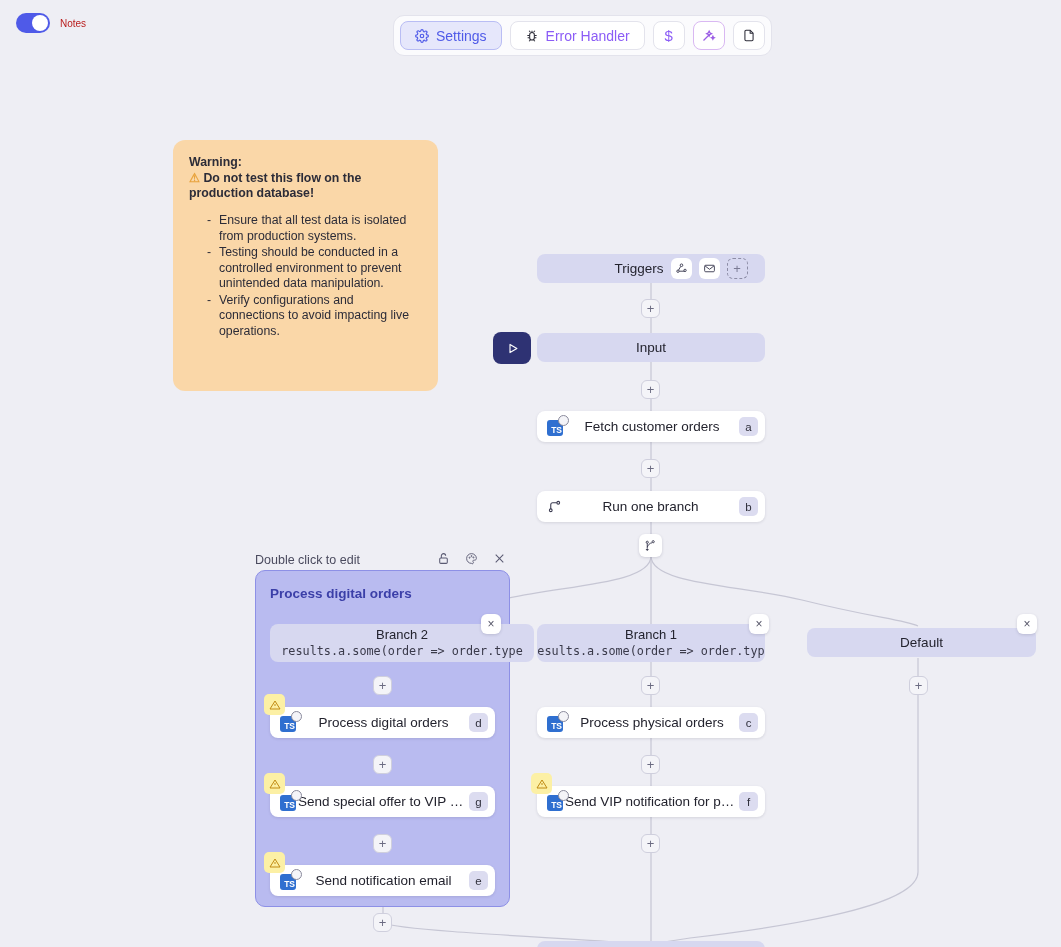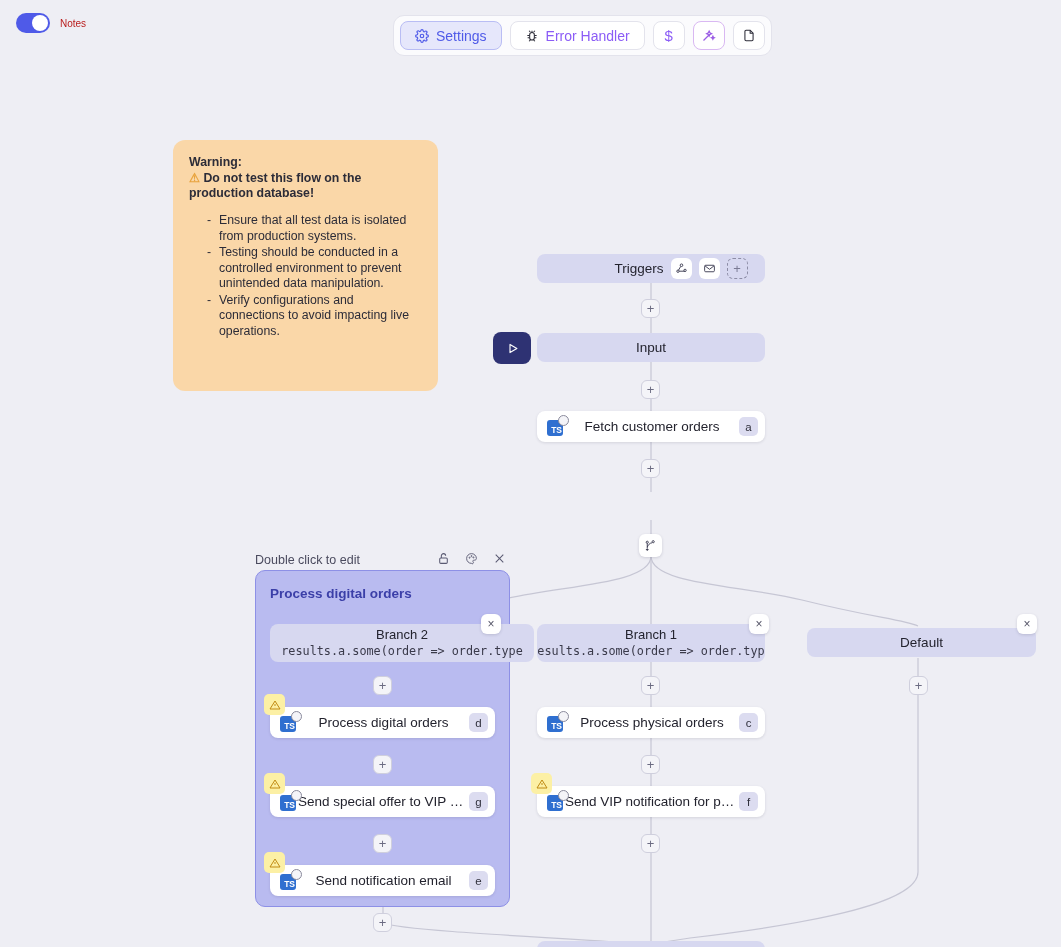--- a/index.html
+++ b/index.html
@@ -292,20 +292,31 @@
   <div class="node node-white" style="left:537px; top:411px; width:228px; height:31px;">
     <span class="ts-ico">
       <span class="sq">TS</span>
         <span class="dot"></span>
     </span>
     <span class="node-title">Fetch customer orders</span>
     <span class="badge">a</span>
   </div>
   <div class="plus" style="left:641px; top:459px;">+</div>
 
+  <div class="node node-white" style="left:537px; top:491px; width:228px; height:31px;">
+    <span style="margin-left:10px; display:flex;">
+      <svg width="15" height="15" viewBox="0 0 24 24" fill="none" stroke="#3a3a50" stroke-width="1.7">
+        <circle cx="6" cy="18" r="2.2"></circle>
+          <circle cx="18" cy="6" r="2.2"></circle>
+          <path d="M6 15.8V9a3 3 0 0 1 3-3h6.8"></path>
+      </svg>
+    </span>
+    <span class="node-title">Run one branch</span>
+    <span class="badge">b</span>
+  </div>
   <div class="branch-ico" style="left:639px; top:534px;">
     <svg width="13" height="13" viewBox="0 0 24 24" fill="none" stroke="#3a3a50" stroke-width="1.7">
       <circle cx="6" cy="6" r="2"></circle>
         <circle cx="17" cy="5" r="2"></circle>
         <path d="M6 8v8M6 16c0-4 5-9 9-9"></path>
       <path d="M3.5 19.5h5M6 17v5"></path>
     </svg>
   </div>
 
   <div class="cond" style="left:270px; top:624px; width:264px; height:38px;">

